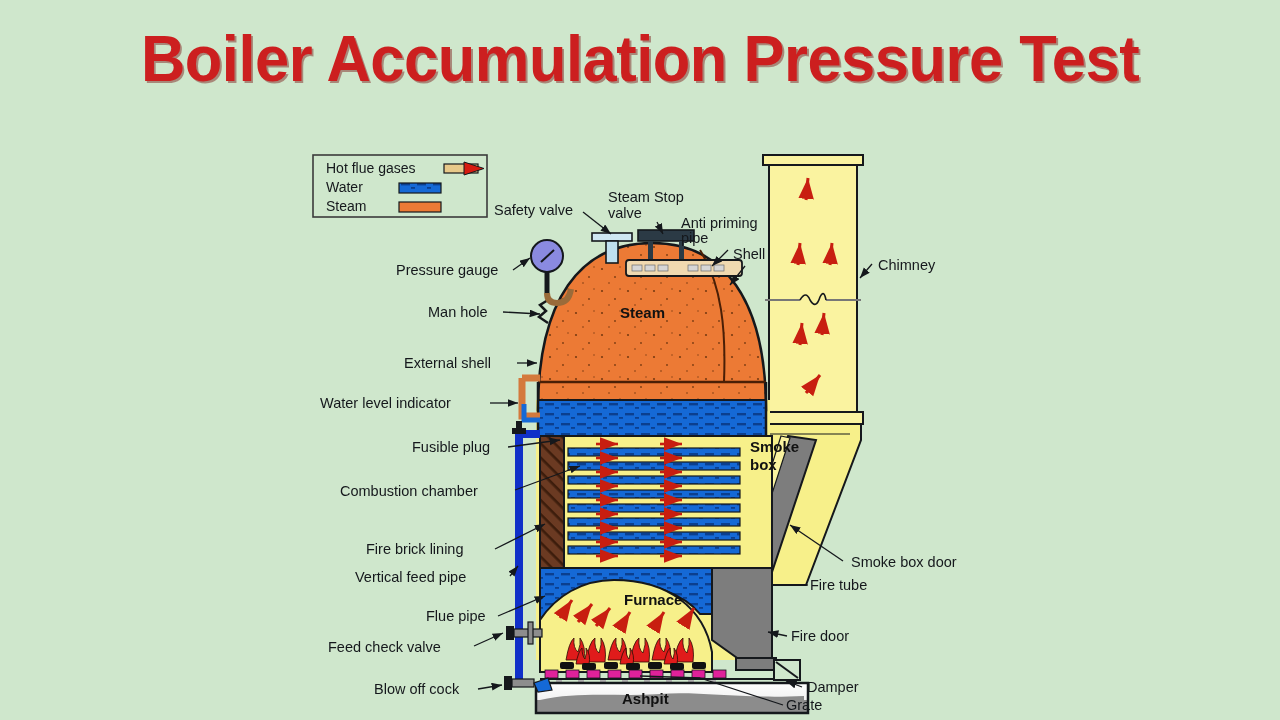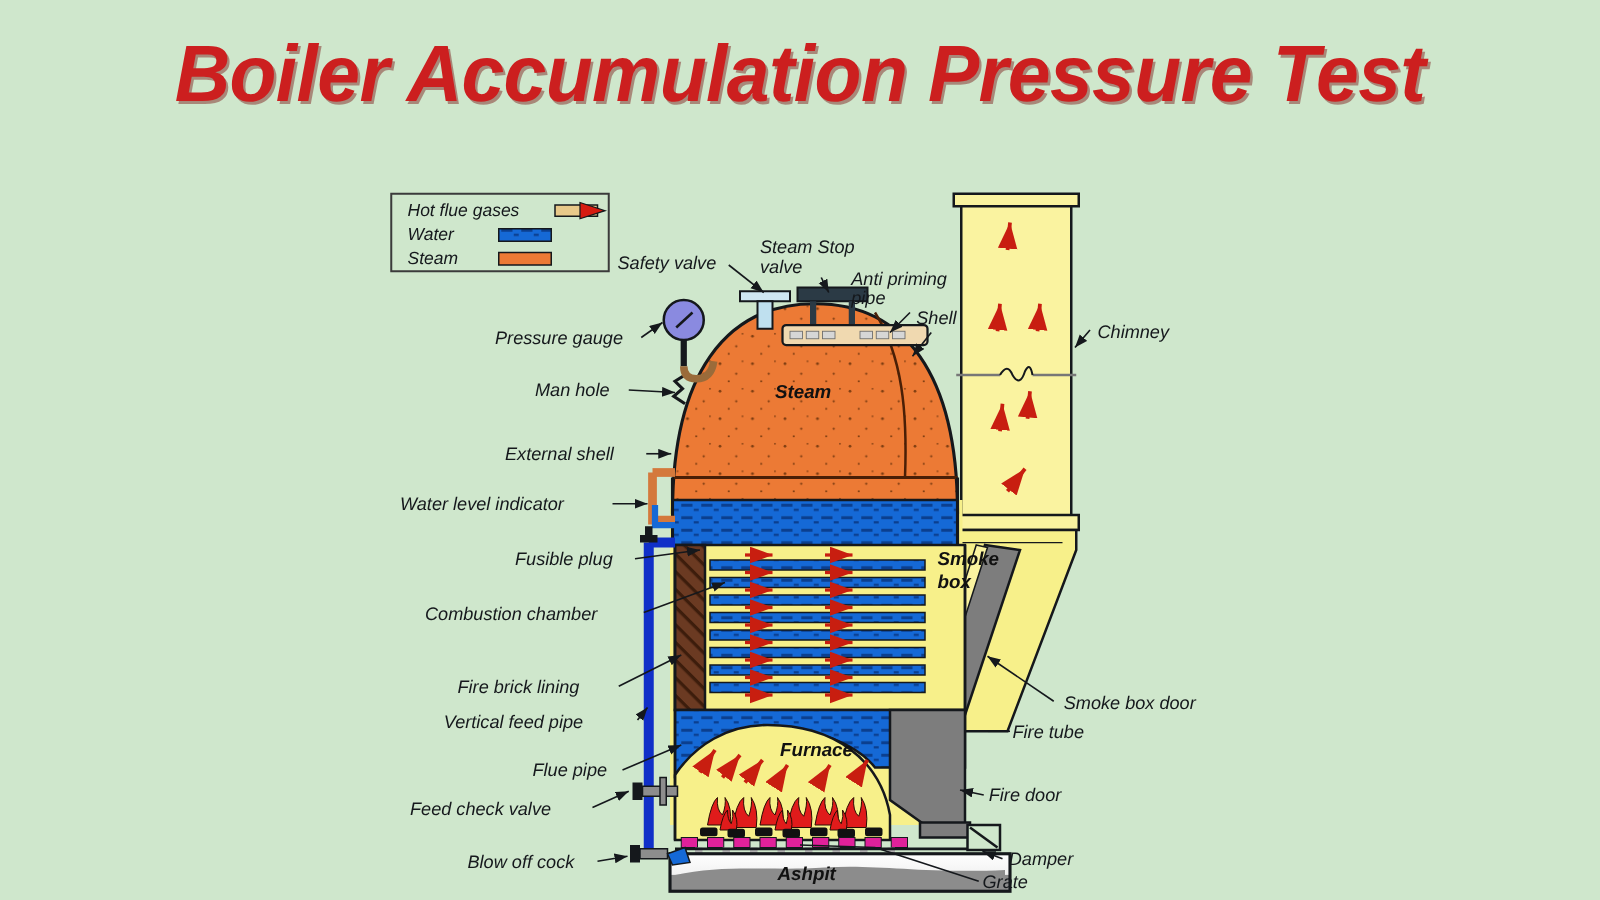--- a/index.html
+++ b/index.html
@@ -2,21 +2,21 @@
 <html><head>
 <meta charset="utf-8">
 <style>
   html,body{margin:0;padding:0;}
   body{
     width:1280px;height:720px;overflow:hidden;
     background:#cfe7cc;
     font-family:"Liberation Sans","DejaVu Sans",sans-serif;
     position:relative;
   }
-  #stage{position:absolute;inset:0;font-style:italic;}
+  #stage{position:absolute;inset:0;}
   
   .title{
     position:absolute;left:0;top:22px;width:1280px;
     text-align:center;
     font-family:"Liberation Sans","DejaVu Sans",sans-serif;
     font-size:64px;font-weight:bold;
     letter-spacing:-0.5px;
     color:#cc1f1f;
     transform:scaleX(0.96);
     text-shadow:2px 2px 0 rgba(120,20,20,0.45);

